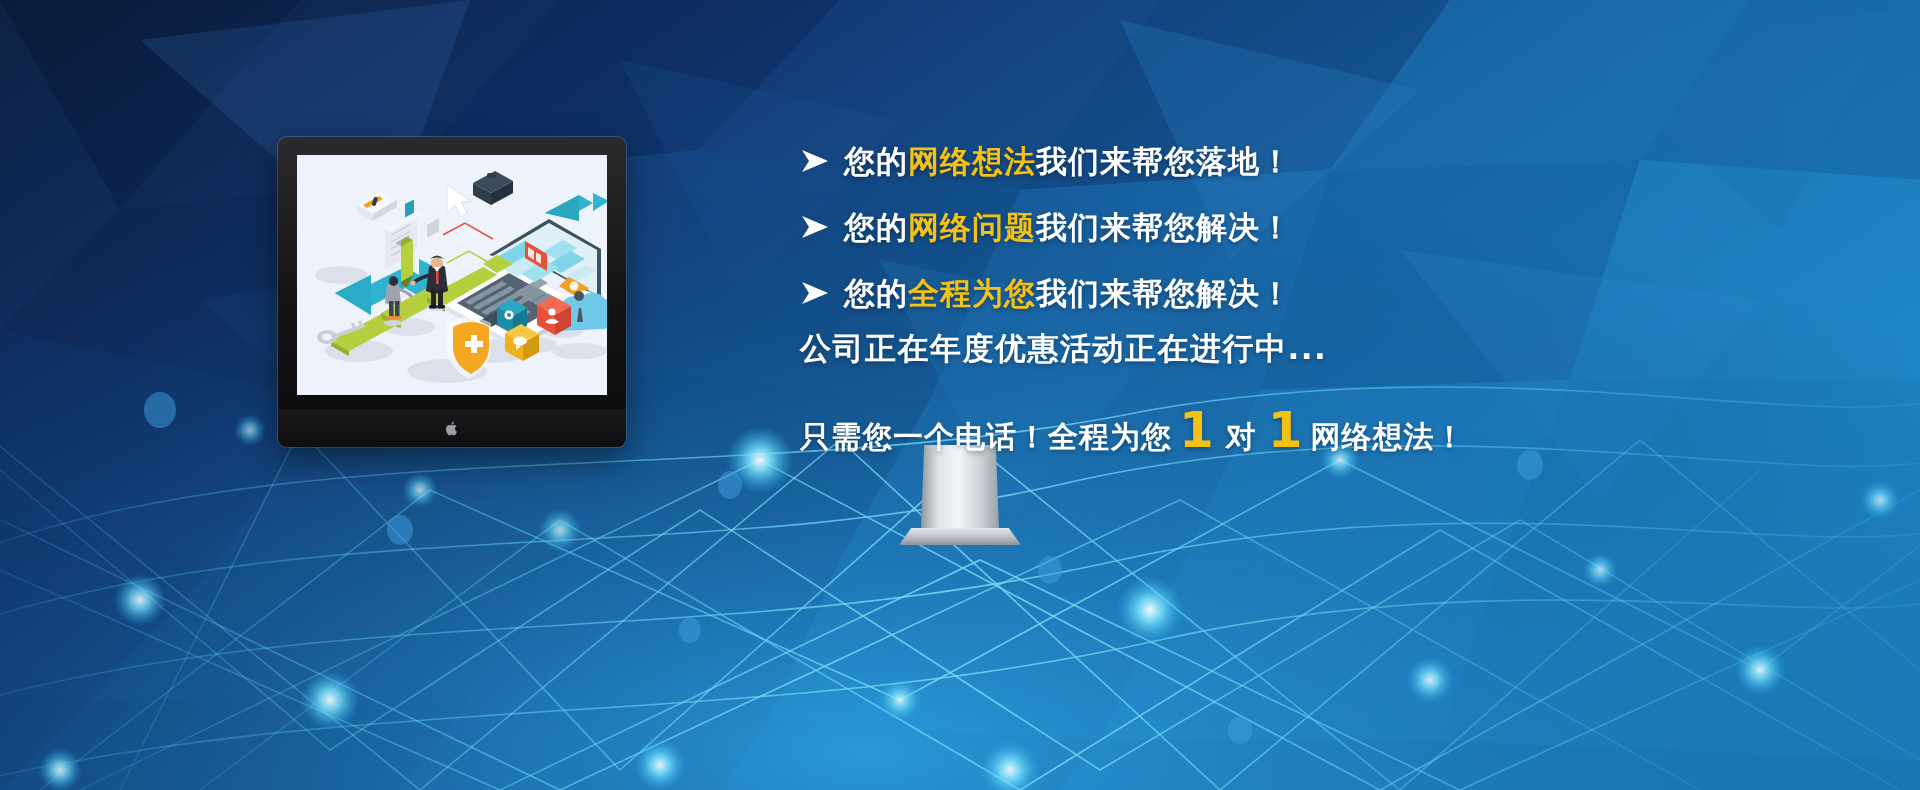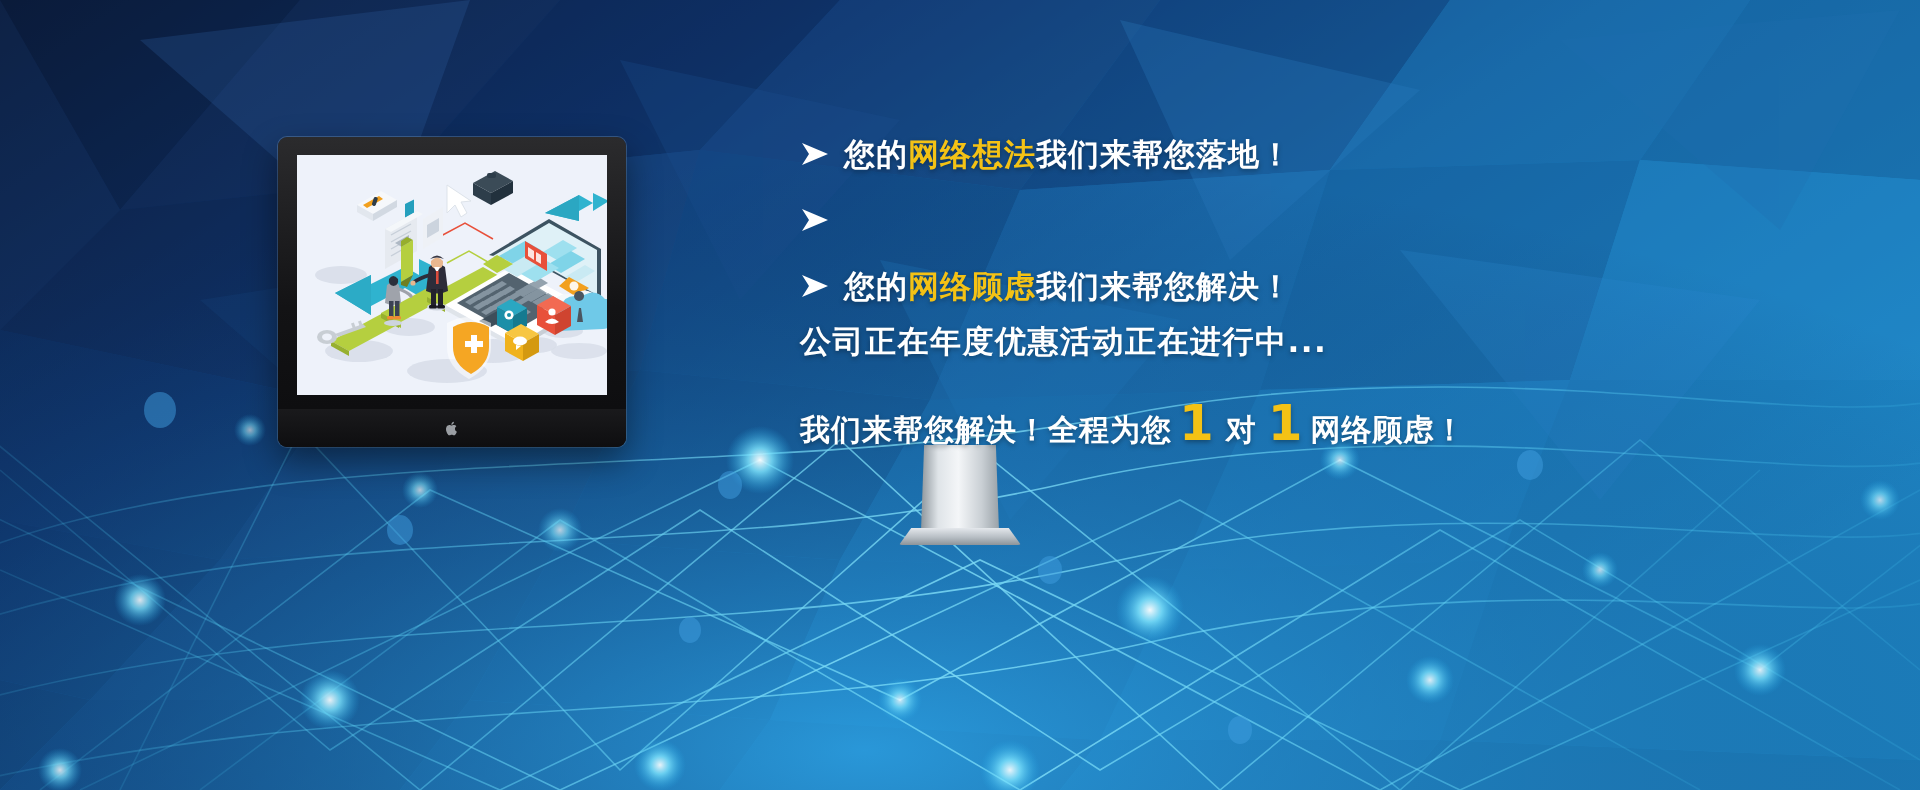--- a/index.html
+++ b/index.html
@@ -32,21 +32,21 @@
         clip-path:polygon(4% 0,96% 0,100% 100%,0 100%);}
   .foot{position:absolute;left:50%;top:528px;transform:translateX(-50%);
         width:122px;height:17px;border-radius:3px;
         background:linear-gradient(180deg,#e4e8ec 0%,#b7bec4 55%,#8d949a 100%);
         clip-path:polygon(10% 0,90% 0,100% 100%,0 100%);}
 
   
   .scr svg{display:block;width:310px;height:240px;}
 
   
-  .copy{position:absolute;left:800px;top:123px;width:1000px;}
+  .copy{position:absolute;left:800px;top:130px;width:1000px;}
   .bullet-row{display:flex;align-items:center;height:62px;margin-bottom:4px;}
   .arrow{width:44px;flex:0 0 44px;display:flex;align-items:center;}
   .arrow svg{display:block;}
   .bline{font-size:31px;font-weight:bold;color:#ffffff;letter-spacing:1px;
          text-shadow:0 2px 5px rgba(0,0,0,.34);line-height:1;}
   .hl{color:#f4c215;}
   .promo{font-size:31px;font-weight:bold;color:#ffffff;letter-spacing:1.5px;
          text-shadow:0 2px 5px rgba(0,0,0,.34);}
   .callout{margin-top:38px;font-size:30px;font-weight:bold;color:#ffffff;letter-spacing:1px;
            text-shadow:0 2px 5px rgba(0,0,0,.34);display:flex;align-items:baseline;}
@@ -404,35 +404,36 @@
       </span>
       <span class="bline"><span>您的</span><span class="hl">网络想法</span><span>我们来帮您落地！</span></span>
     </div>
 
     <div class="bullet-row">
       <span class="arrow">
         <svg width="30" height="26" viewBox="0 0 30 26">
           <path d="M2,2 L28,13 L2,24 L9,13 Z" fill="#ffffff"></path>
         </svg>
       </span>
+      <span class="bline"><span>您的</span><span class="hl">网络问题</span><span>我们来帮您解决！</span></span>
     </div>
 
     <div class="bullet-row">
       <span class="arrow">
         <svg width="30" height="26" viewBox="0 0 30 26">
           <path d="M2,2 L28,13 L2,24 L9,13 Z" fill="#ffffff"></path>
         </svg>
       </span>
-      <span class="bline"><span>您的</span><span class="hl">网络顾虑</span><span>我们来帮您解决！</span></span>
+      <span class="bline"><span>您的</span><span class="hl">全程为您</span><span>我们来帮您解决！</span></span>
     </div>
 
     <div class="promo">公司正在年度优惠活动正在进行中...</div>
 
     <div class="callout">
-      <span>我们来帮您解决！全程为您</span>
+      <span>只需您一个电话！全程为您</span>
       <span class="big1">1</span>
       <span class="dui">对</span>
       <span class="big1">1</span>
-      <span>网络顾虑！</span>
+      <span>网络想法！</span>
     </div>
 
   </div>
 </div>
 
 </body></html>

